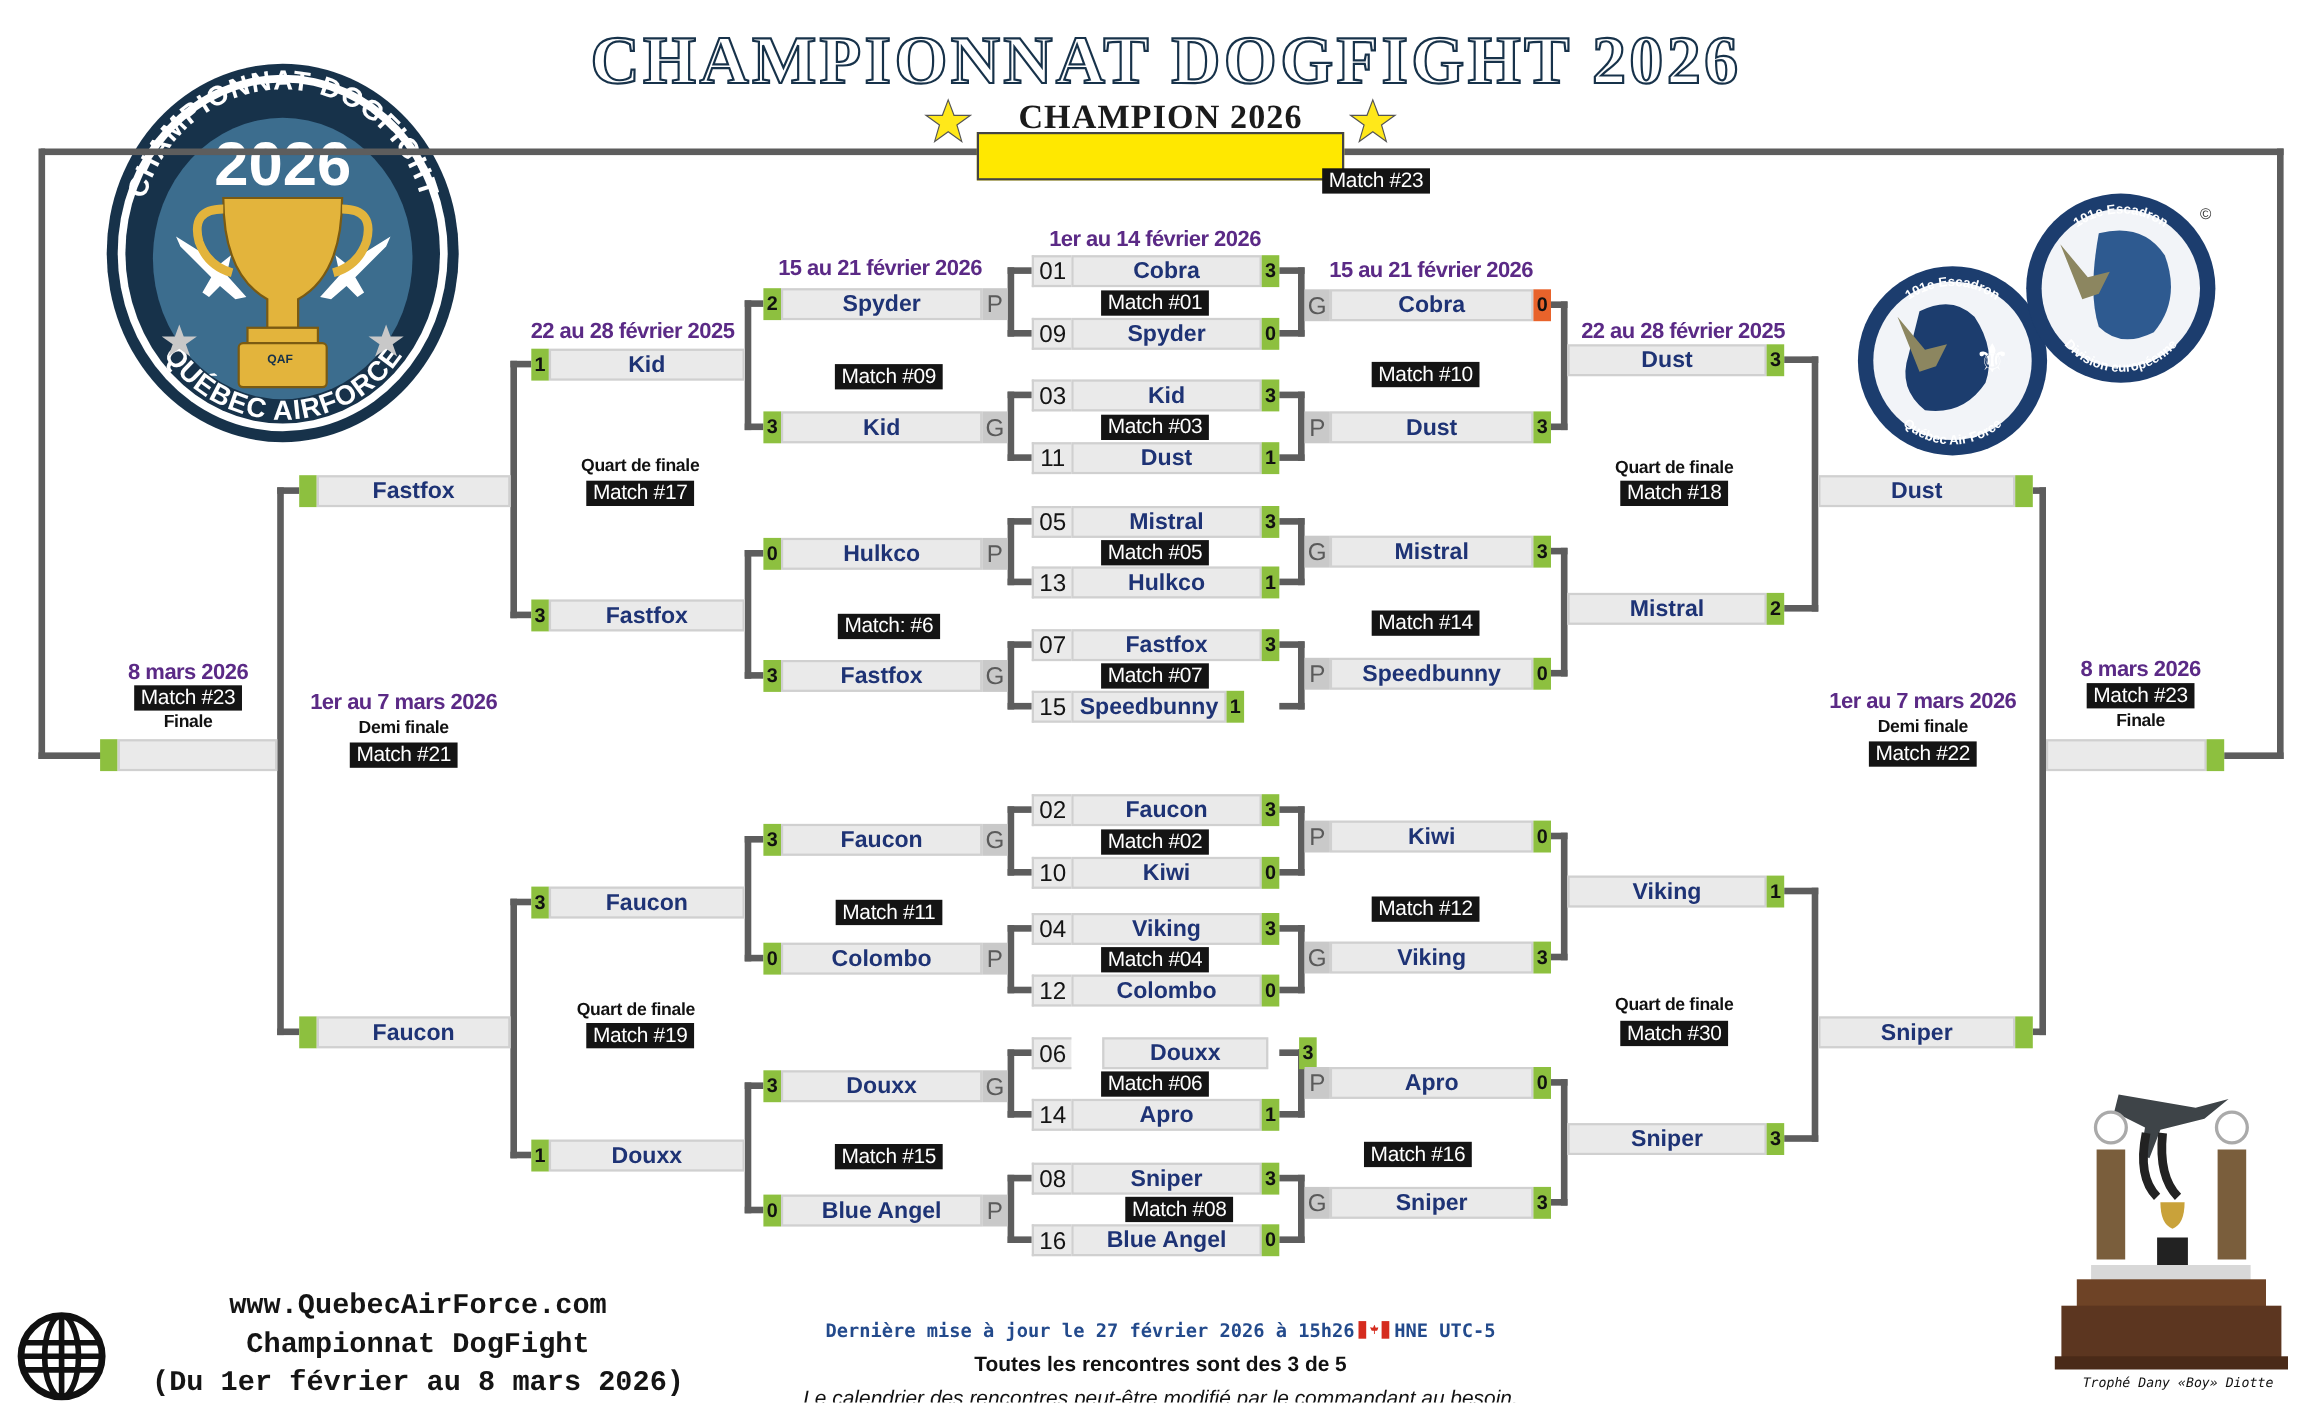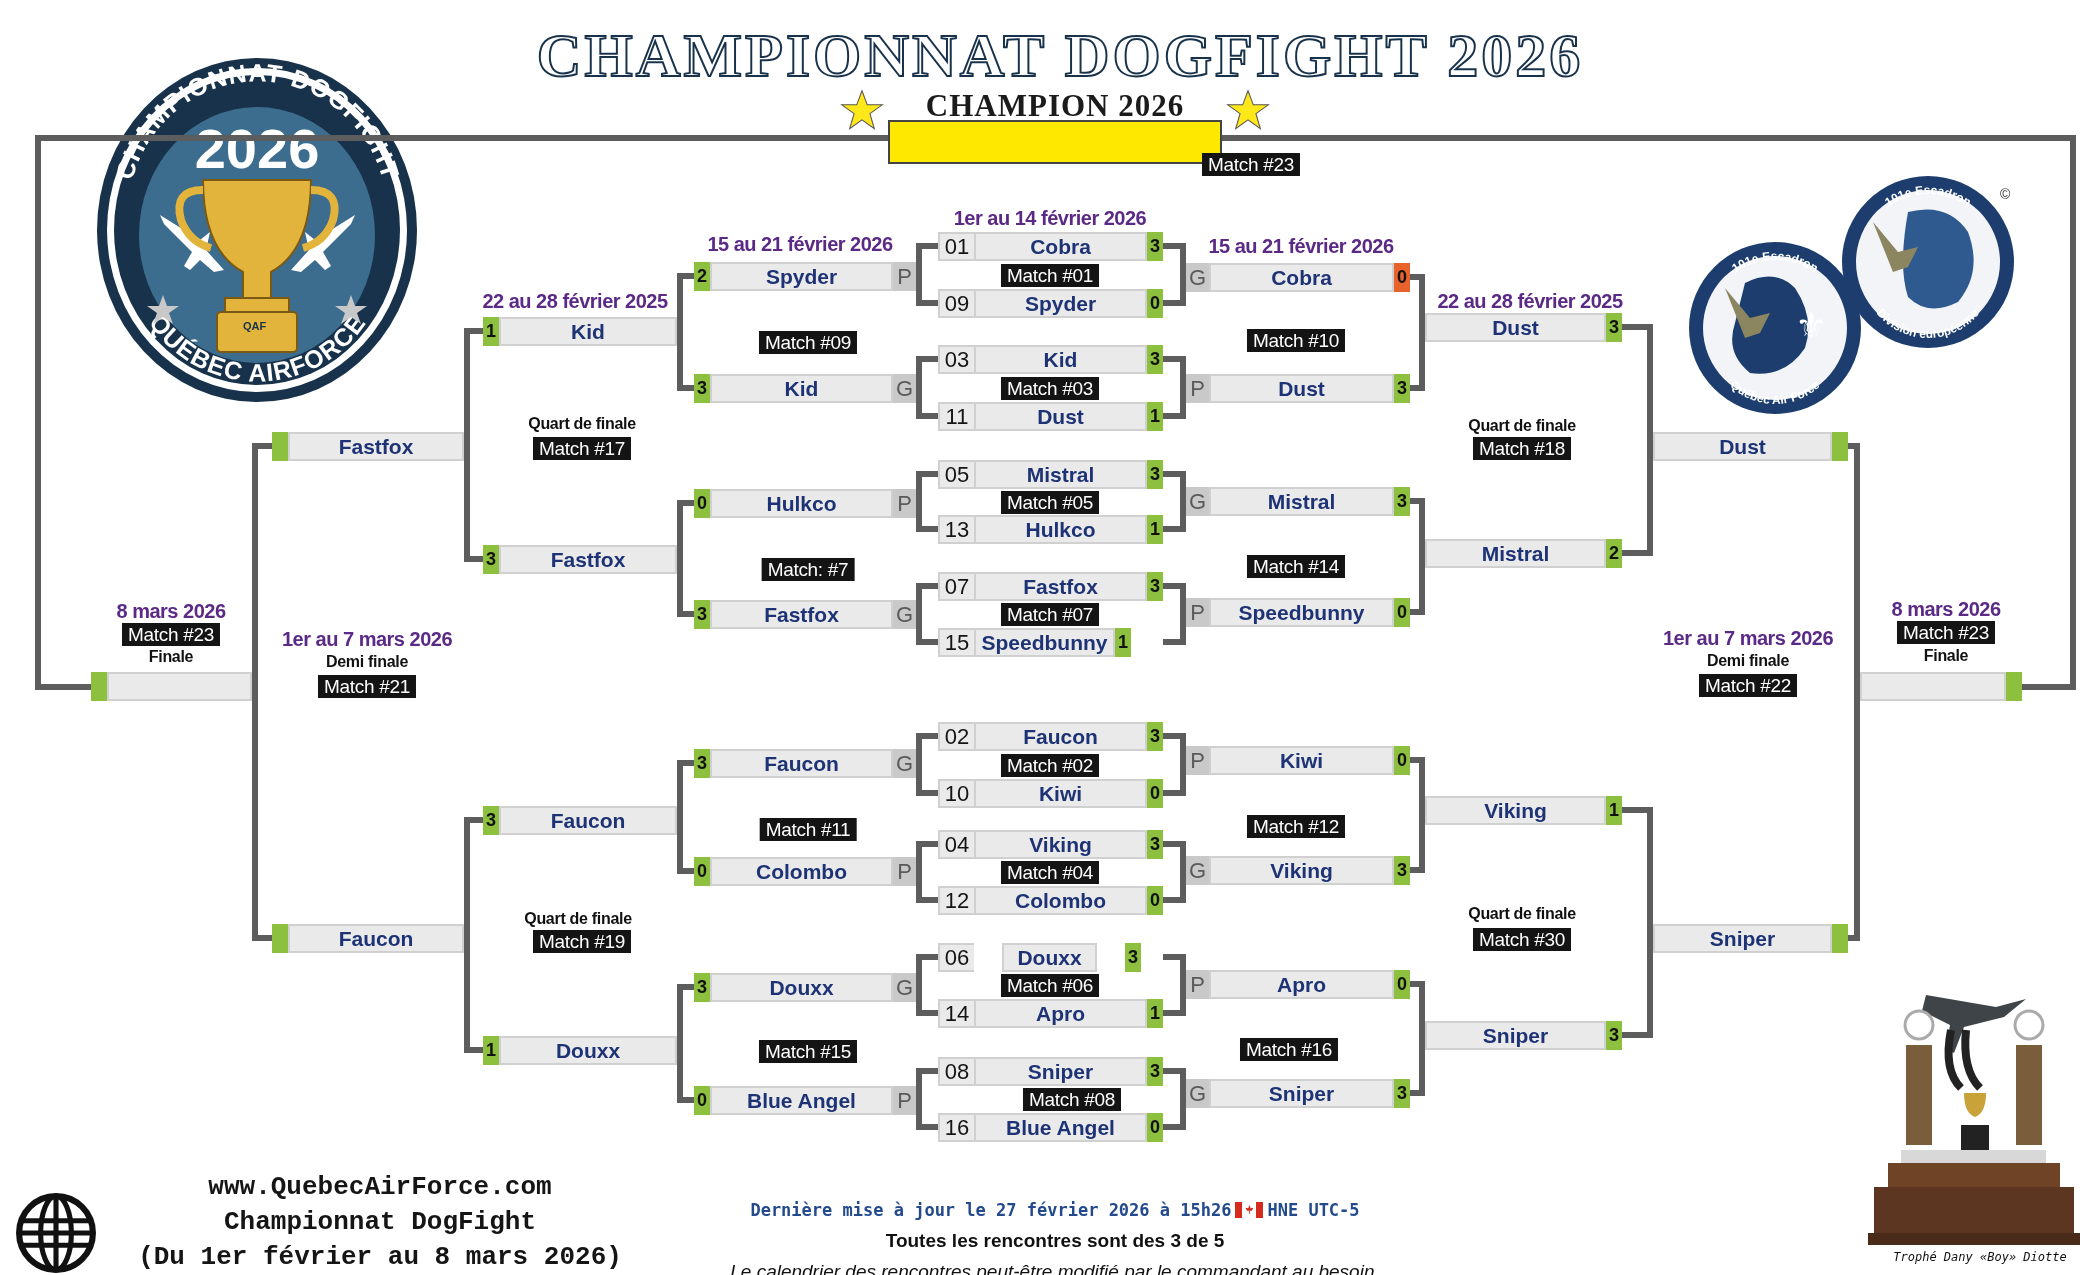--- a/index.html
+++ b/index.html
@@ -297,21 +297,21 @@
       <div class="num">04</div>
       <div class="nm">Viking</div>
       <div class="sc">3</div>
     </div>
     <div class="slot" style="left: 938px; top: 886px; width: 225px;">
       <div class="num">12</div>
       <div class="nm">Colombo</div>
       <div class="sc">0</div>
     </div>
     <div class="tag" style="left: 1050px; top: 861px;">Match #04</div>
-    <div class="slot" style="left: 938px; top: 943px; width: 203px; gap: 28px;">
+    <div class="slot" style="left: 938px; top: 943px; width: 259px; gap: 28px;">
       <div class="num">06</div>
       <div class="nm">Douxx</div>
       <div class="sc">3</div>
     </div>
     <div class="slot" style="left: 938px; top: 999px; width: 225px;">
       <div class="num">14</div>
       <div class="nm">Apro</div>
       <div class="sc">1</div>
     </div>
     <div class="tag" style="left: 1050px; top: 974px;">Match #06</div>
@@ -343,21 +343,21 @@
     <div class="slot" style="left: 694px; top: 489px; width: 222px;">
       <div class="sc">0</div>
       <div class="nm">Hulkco</div>
       <div class="res">P</div>
     </div>
     <div class="slot" style="left: 694px; top: 600px; width: 222px;">
       <div class="sc">3</div>
       <div class="nm">Fastfox</div>
       <div class="res">G</div>
     </div>
-    <div class="tag" style="left: 808px; top: 558px;">Match: #7</div>
+    <div class="tag" style="left: 808px; top: 558px;">Match: #6</div>
     <div class="slot" style="left: 694px; top: 749px; width: 222px;">
       <div class="sc">3</div>
       <div class="nm">Faucon</div>
       <div class="res">G</div>
     </div>
     <div class="slot" style="left: 694px; top: 857px; width: 222px;">
       <div class="sc">0</div>
       <div class="nm">Colombo</div>
       <div class="res">P</div>
     </div>

